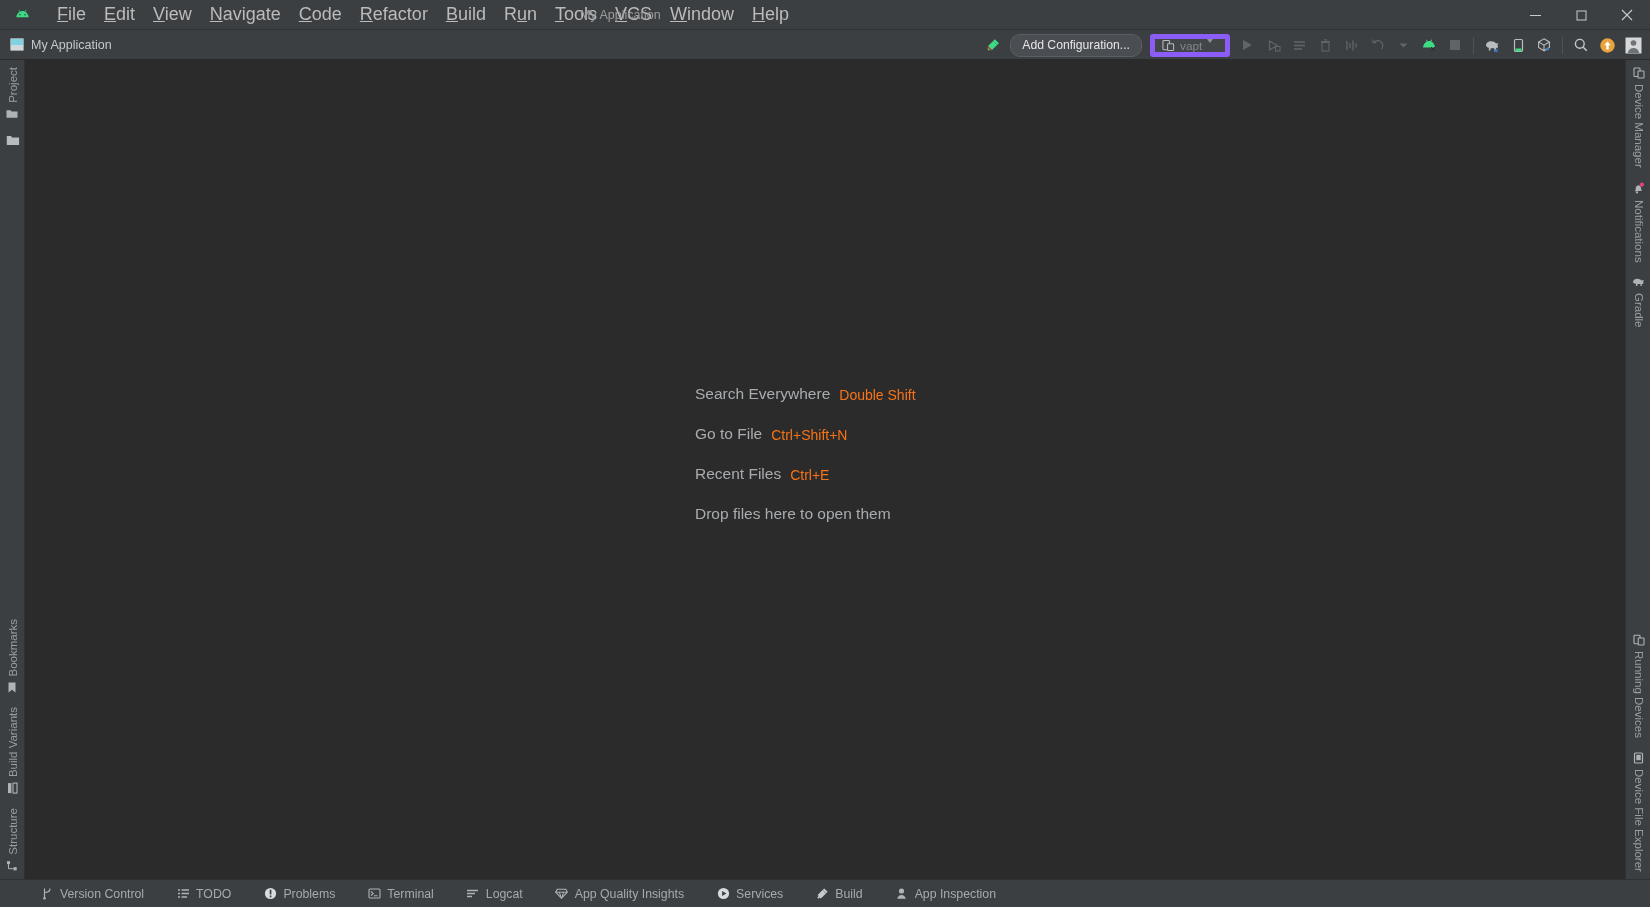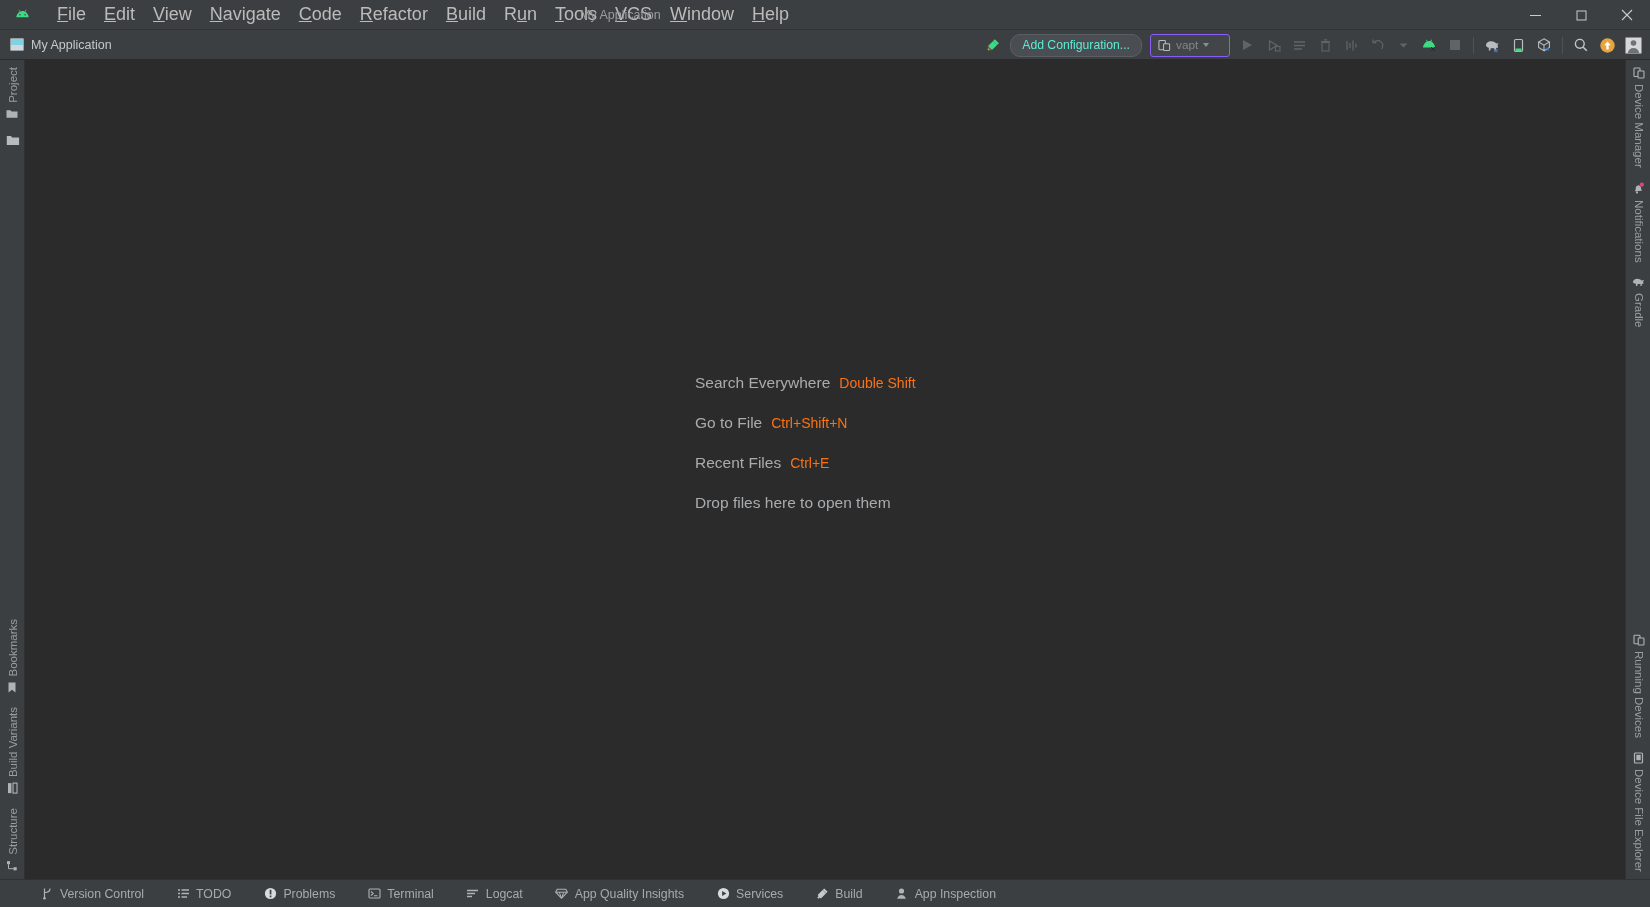--- a/index.html
+++ b/index.html
@@ -95,32 +95,32 @@
   }
   .tb-btn.dis { opacity: .38; }
   .tb-sep { width: 1px; height: 17px; background: #4e5257; margin: 0 5px; }
 
   .add-config {
     height: 23px;
     min-width: 120px;
     background: #4a4e52;
     border: 1px solid #5a5f65;
     border-radius: 10px;
-    color: #5eead4;
+    color: #e5e5e5;
     font-size: 12.2px;
     display: flex; align-items: center;
     padding: 0 11px;
     margin: 0 4px;
   }
   .device-sel {
     height: 23px;
     background: #434649;
-    border: 1px solid #8b5cf6;
+    border: 5px solid #8b5cf6;
     border-radius: 3px;
-    display: flex; align-items: center;
+    display: flex; 
     gap: 5px;
     padding: 0 6px 0 7px;
     margin: 0 4px;
     min-width: 80px;
   }
   .device-sel .dname { color: #83868a; font-size: 11.8px; }
   .caret { width:0;height:0;border-left:3.5px solid transparent;border-right:3.5px solid transparent;border-top:4px solid #8b8f94; }
 
   
   .body-row { flex: 1 1 auto; display: flex; min-height: 0; }
@@ -173,21 +173,21 @@
     display: flex;
     min-width: 0;
   }
   .hints {
     position: absolute;
     left: 670px;
     top: 303px;
   }
   .hint-row {
     height: 40px;
-    display: flex; align-items: center;
+    display: flex; align-items: flex-end;
     gap: 9px;
     font-size: 15.5px;
     color: #a9acaf;
     white-space: nowrap;
   }
   .hint-key { color: #f97316; font-size: 14px; }
   .hint-drop { color: #a9acaf; font-size: 15.5px; }
 
   
   .statusbar {

